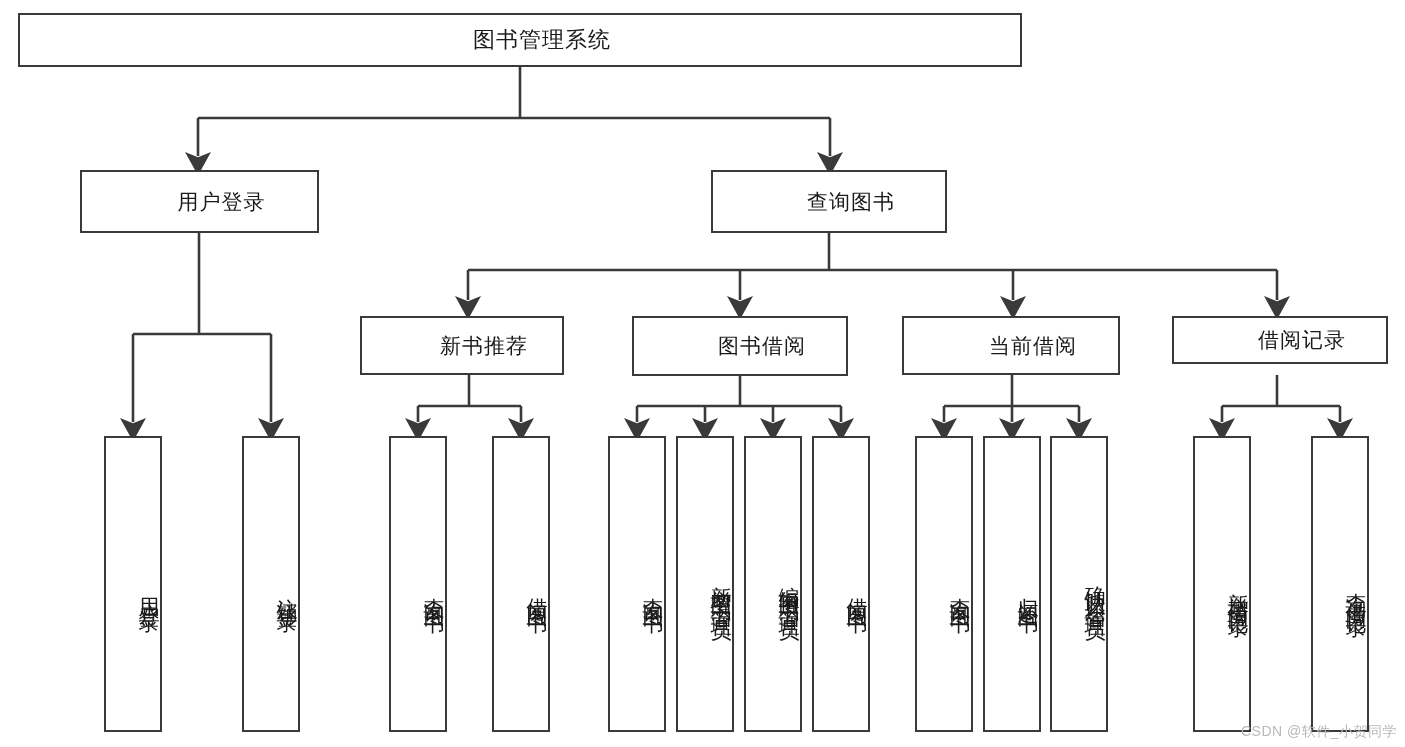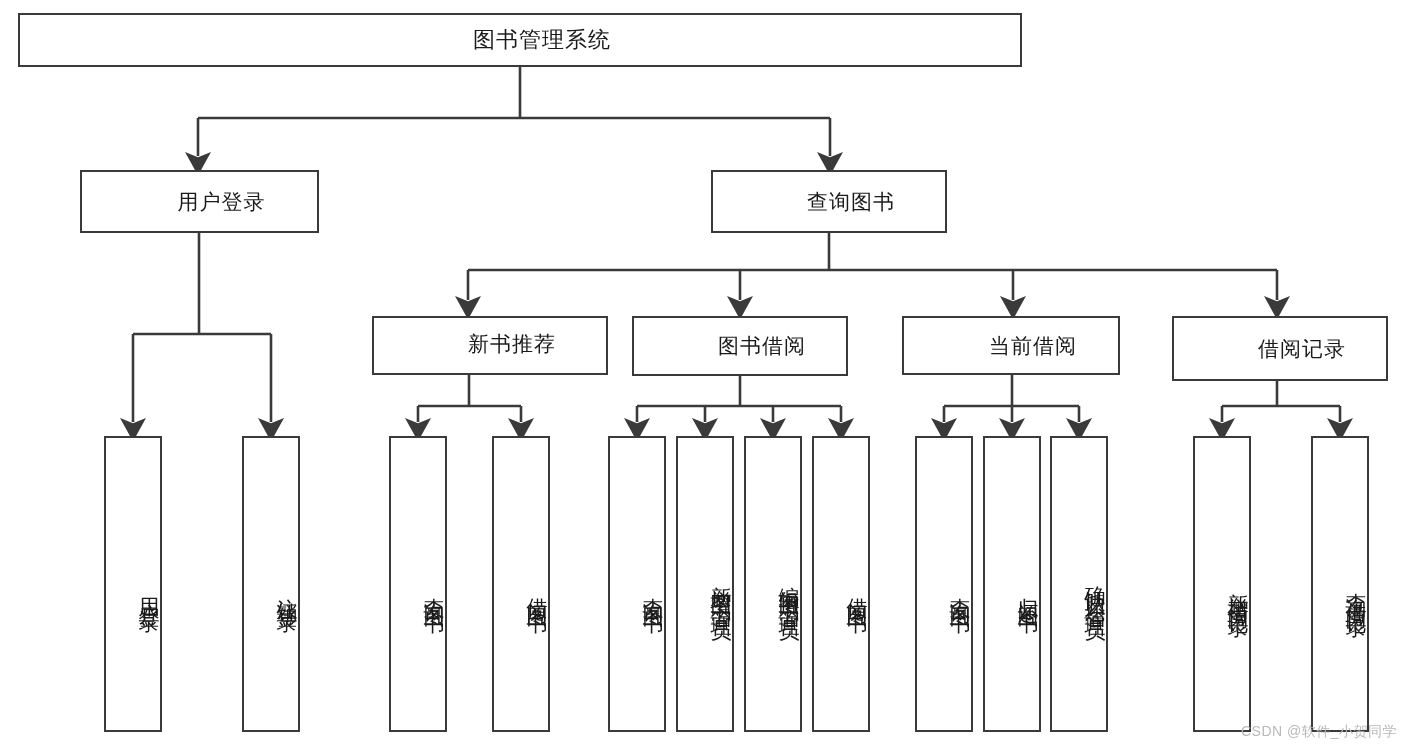--- a/index.html
+++ b/index.html
@@ -120,24 +120,24 @@
       <path d="M1222,406 L1222,422" marker-end="url(#arrow)"></path>
       <path d="M1340,406 L1340,422" marker-end="url(#arrow)"></path>
     </g>
   </svg>
 
   <div class="node horiz root" style="left:18px; top:13px; width:1004px; height:54px;">图书管理系统</div>
 
   <div class="node horiz" style="left:80px; top:170px; width:239px; height:63px;">用户登录</div>
   <div class="node horiz" style="left:711px; top:170px; width:236px; height:63px;">查询图书</div>
 
-  <div class="node horiz" style="left:372px; top:316px; width:236px; height:59px;font-family:Liberation Mono, monospace;">新书推荐</div>
+  <div class="node horiz" style="left:360px; top:316px; width:204px; height:59px;">新书推荐</div>
   <div class="node horiz" style="left:632px; top:316px; width:216px; height:60px;">图书借阅</div>
   <div class="node horiz" style="left:902px; top:316px; width:218px; height:59px;">当前借阅</div>
-  <div class="node horiz" style="left:1172px; top:316px; width:216px; height:65px;">借阅记录</div>
+  <div class="node horiz" style="left:1172px; top:316px; width:216px; height:48px;">借阅记录</div>
 
   <div class="node vert" style="left:104px; top:436px; width:58px; height:296px;">用户登录</div>
   <div class="node vert" style="left:242px; top:436px; width:58px; height:296px;">注销登录</div>
 
   <div class="node vert" style="left:389px; top:436px; width:58px; height:296px;">查询图书</div>
   <div class="node vert" style="left:492px; top:436px; width:58px; height:296px;">借阅图书</div>
 
   <div class="node vert" style="left:608px; top:436px; width:58px; height:296px;">查询图书</div>
   <div class="node vert" style="left:676px; top:436px; width:58px; height:296px;">新增图书（管理员）</div>
   <div class="node vert" style="left:744px; top:436px; width:58px; height:296px;">编辑图书（管理员）</div>

